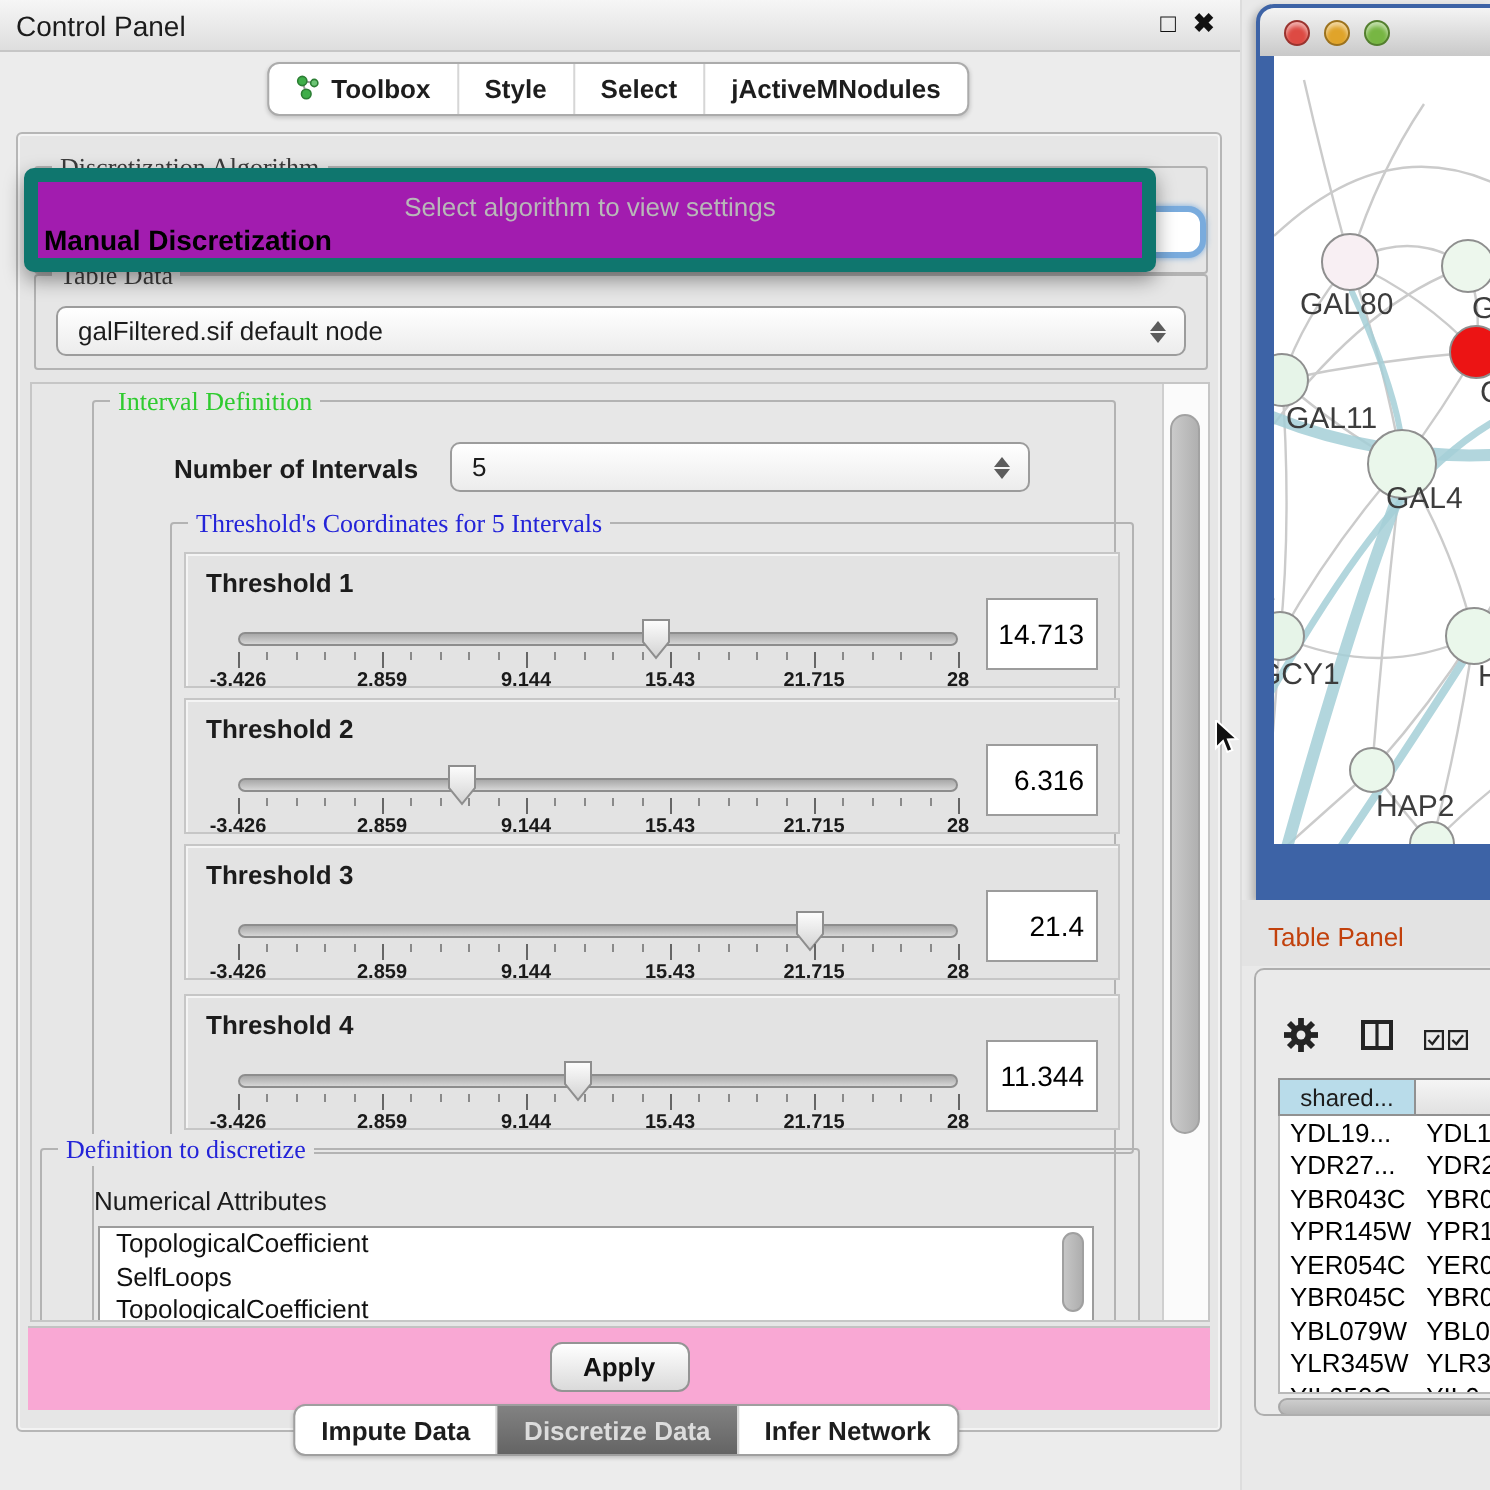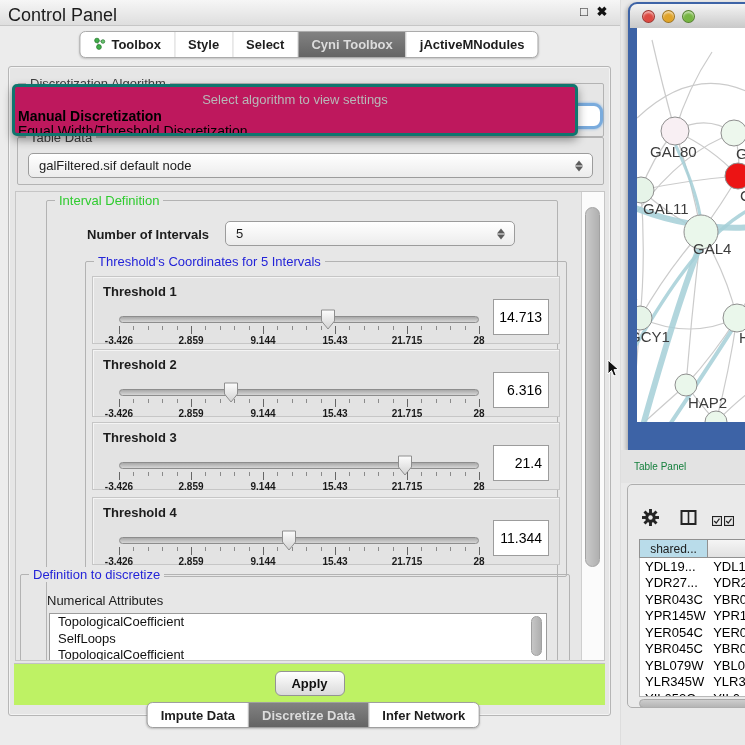--- a/index.html
+++ b/index.html
@@ -2,42 +2,42 @@
 <html><head>
 <meta charset="utf-8">
 <style>
   * { margin:0; padding:0; box-sizing:border-box; }
   html,body { width:745px; height:745px; }
   body { position:relative; background:#e9e9e9; font-family:"Liberation Sans",sans-serif; overflow:hidden; color:#1c1c1c; }
 
   
   #control-panel { position:absolute; left:0; top:0; width:620px; height:745px; background:#ececec; }
   .titlebar { position:absolute; left:0; top:0; width:620px; height:26px; background:linear-gradient(#f6f6f6,#dedede); border-bottom:1px solid #c6c6c6; }
-  .titlebar .title { position:absolute; left:8px; top:5px; font-size:18px; color:#1b1b1b; }
+  .titlebar .title { position:absolute; left:8px; top:5px; font-size:14px; color:#1b1b1b; }
   .tb-btn { position:absolute; top:4px; font-size:13px; font-weight:700; color:#111; width:16px; text-align:center; cursor:default; }
   .tb-float { left:576px; }
   .tb-close { left:594px; }
 
   .tabbar { position:absolute; top:31px; left:309px; transform:translateX(-50%); display:flex; background:#fff; border:1px solid #ababab; border-radius:6px; height:27px; overflow:hidden; box-shadow:0 1px 2px rgba(0,0,0,.18); }
   .tab { display:flex; align-items:center; gap:5px; padding:0 13px; font-size:13px; font-weight:700; color:#1d1d1d; border-right:1px solid #d6d6d6; white-space:nowrap; }
   .tab:last-child { border-right:none; }
   .tab.selected { background:linear-gradient(#828282,#646464); color:#dcdcdc; }
 
   .outer-panel { position:absolute; left:8px; top:66px; width:603px; height:650px; background:#e6e6e6; border:1px solid #b6b6b6; border-radius:3px; box-shadow:inset 0 0 0 1px #f3f3f3; }
 
   .group { position:absolute; border:1px solid #b3b3b3; border-radius:2px; }
-  .legend { position:absolute; top:-8px; left:8px; background:#e6e6e6; padding:0 4px; font-size:13px; }
+  .legend { position:absolute; top:-8px; left:8px; background:#e6e6e6; padding:0 4px; font-size:13px;font-family:Liberation Serif, serif; }
   .legend.green { color:#2fcb2f; }
   .legend.blue { color:#2424d8; }
   .legend.gray { color:#3c3c3c; }
 
   .algo-group { left:8px; top:16px; width:587px; height:54px; }
   .combo-focus { position:absolute; left:552px; top:36px; width:42px; height:26px; background:#fff; border:3px solid #79abdd; border-radius:9px; box-shadow:0 0 3px #79abdd; z-index:2; }
 
-  .popup { position:absolute; left:12px; top:84px; width:566px; height:52px; background:#be185d; border:3px solid #0f766e; border-radius:5px; box-shadow:0 4px 10px rgba(0,0,0,.40); z-index:20; overflow:hidden; }
+  .popup { position:absolute; left:12px; top:84px; width:566px; height:52px; background:#a21caf; border:7px solid #0f766e; border-radius:5px; box-shadow:0 4px 10px rgba(0,0,0,.40); z-index:20; overflow:hidden; }
   .popup .ph { text-align:center; color:#b8b8b8; font-size:13px; padding-top:5px; }
   .popup .opt { font-size:14px; color:#000; padding:0 3px; line-height:15px; }
   .popup .opt.bold { font-weight:700; margin-top:2px; }
 
   .td-group { left:8px; top:70px; width:587px; height:48px; }
   .combo { position:relative; background:linear-gradient(#ffffff,#ececec); border:1px solid #9c9c9c; border-radius:5px; font-size:13px; display:flex; align-items:center; padding-left:10px; }
   .combo .spin { position:absolute; right:8px; top:50%; transform:translateY(-50%); width:9px; height:13px; }
   .combo .spin::before { content:""; position:absolute; top:1px; left:0; border-left:4.5px solid transparent; border-right:4.5px solid transparent; border-bottom:5px solid #5c5c5c; }
   .combo .spin::after { content:""; position:absolute; bottom:1px; left:0; border-left:4.5px solid transparent; border-right:4.5px solid transparent; border-top:5px solid #5c5c5c; }
   .td-combo { position:absolute; left:10px; top:15px; width:565px; height:25px; }
@@ -67,34 +67,34 @@
   .tlabels span:nth-child(5){left:80%} .tlabels span:nth-child(6){left:100%}
   .th-value { position:absolute; right:10px; top:22px; width:56px; height:36px; background:#fff; border:1px solid #9c9c9c; font-size:14px; font-family:"Liberation Sans",sans-serif; text-align:right; padding-right:6px; color:#000; }
 
   .attr-group { left:4px; top:382px; width:550px; height:120px; }
   .attr-label { position:absolute; left:26px; top:18px; font-size:13px; font-weight:400; }
   .listbox { position:absolute; left:28px; top:38px; width:498px; height:48px; background:#fff; border:1px solid #9c9c9c; overflow:hidden; }
   .attr-item { font-size:13px; line-height:16.5px; padding-left:8px; color:#111; }
   .list-vsb { position:absolute; right:2px; top:2px; width:13px; height:42px; }
   .list-vsb .vthumb2 { width:11px; height:40px; border-radius:6px; background:linear-gradient(90deg,#c6c6c6,#aeaeae); border:1px solid #a0a0a0; }
 
-  .apply-bar { position:absolute; left:5px; right:5px; top:596px; height:42px; border-top:1px solid #c2c2c2; background:#bef264; display:flex; justify-content:center; align-items:flex-start; padding-top:7px; }
+  .apply-bar { position:absolute; left:5px; right:5px; top:596px; height:42px; border-top:1px solid #c2c2c2; background:#f9a8d4; display:flex; justify-content:center; align-items:flex-start; padding-top:7px; }
   .apply-btn { width:70px; height:25px; background:linear-gradient(#ffffff,#dadada); border:1px solid #949494; border-radius:6px; font-size:13px; font-weight:700; font-family:"Liberation Sans",sans-serif; color:#111; }
 
   .bottom-tabbar { position:absolute; top:702px; left:313px; transform:translateX(-50%); display:flex; background:#fff; border:1px solid #9f9f9f; border-radius:6px; height:26px; overflow:hidden; box-shadow:0 1px 2px rgba(0,0,0,.2); z-index:5; }
 
   
   .divider { position:absolute; left:620px; top:0; width:1px; height:745px; background:#dddddd; }
   .net-window { position:absolute; left:628px; top:2px; width:117px; height:448px; background:#3d63a6; border-radius:9px 0 0 0; box-shadow:-2px 2px 4px rgba(0,0,0,.25); }
   .net-titlebar { position:absolute; left:2px; top:2px; width:115px; height:24px; background:linear-gradient(#f4f4f4,#c9c9c9); border-radius:7px 0 0 0; display:flex; align-items:center; padding-left:12px; gap:7px; }
   .light { width:13px; height:13px; border-radius:50%; border:1px solid rgba(0,0,0,.3); box-shadow:inset 0 2px 2px rgba(255,255,255,.55); }
   .net-canvas { position:absolute; left:9px; top:26px; width:108px; height:394px; background:#fff; }
 
   .tp-strip { position:absolute; left:621px; top:450px; width:124px; height:33px; background:#e3e3e3; }
-  .tp-title { position:absolute; left:13px; top:11px; font-size:10px; color:#15803d; }
+  .tp-title { position:absolute; left:13px; top:11px; font-size:13px; color:#c2410c; }
   .tp-box { position:absolute; left:627px; top:484px; width:131px; height:224px; background:#eaeaea; border:1px solid #aeaeae; border-radius:5px; overflow:hidden; }
   .tp-toolbar { position:absolute; left:0; top:0; width:100%; height:52px; }
   .tp-icon { position:absolute; top:24px; }
   .tp-grid { position:absolute; left:11px; top:54px; width:160px; height:158px; }
   .tp-hdr { position:absolute; top:0; height:19px; font-size:12px; display:flex; align-items:center; justify-content:center; border:1px solid #919191; }
   .tp-hdr.h1 { left:0; width:69px; background:#b9dcea; }
   .tp-hdr.h2 { left:69px; width:91px; background:linear-gradient(#f5f5f5,#e1e1e1); border-left:none; }
   .tp-rows { position:absolute; left:0; top:19px; width:160px; height:139px; background:#fff; border:1px solid #b9b9b9; border-top:none; overflow:hidden; }
   .tp-row { display:flex; height:16.5px; align-items:center; }
   .tp-cell { font-size:13px; color:#000; white-space:nowrap; overflow:hidden; }
@@ -124,23 +124,20 @@
             <circle cx="9.5" cy="4.5" r="1.8" fill="#6cc474" stroke="#2c7e34" stroke-width=".8"></circle>
             <circle cx="5.5" cy="10" r="2.4" fill="#3fae49" stroke="#2c7e34" stroke-width=".8"></circle>
           </svg></span>
       <span>Toolbox</span>
     </div>
     <div class="tab">
         <span>Style</span>
       </div>
     <div class="tab">
         <span>Select</span>
-      </div>
-    <div class="tab selected">
-        <span>Cyni Toolbox</span>
       </div>
     <div class="tab">
         <span>jActiveMNodules</span>
       </div>
   </div>
 
   <div class="outer-panel">
 
     <div class="group algo-group">
       <span class="legend gray">Discretization Algorithm</span>

